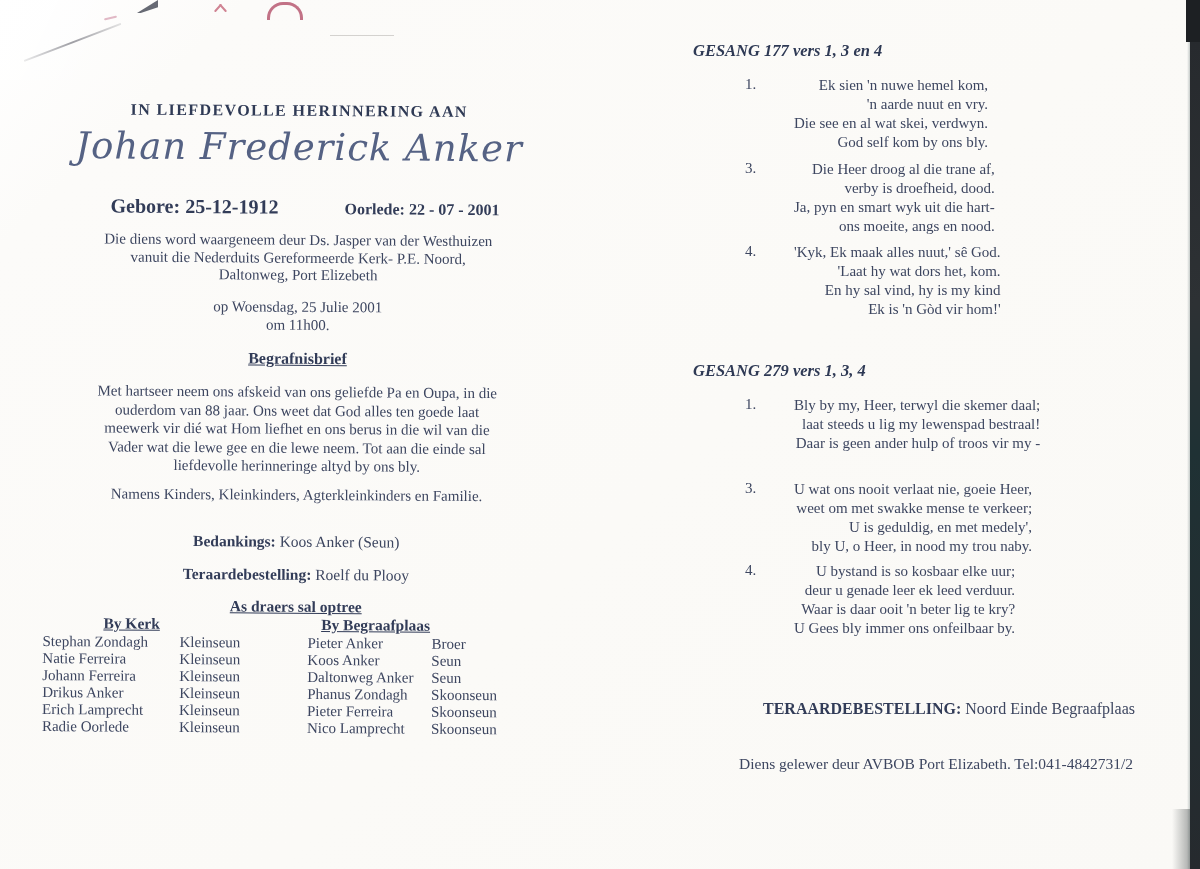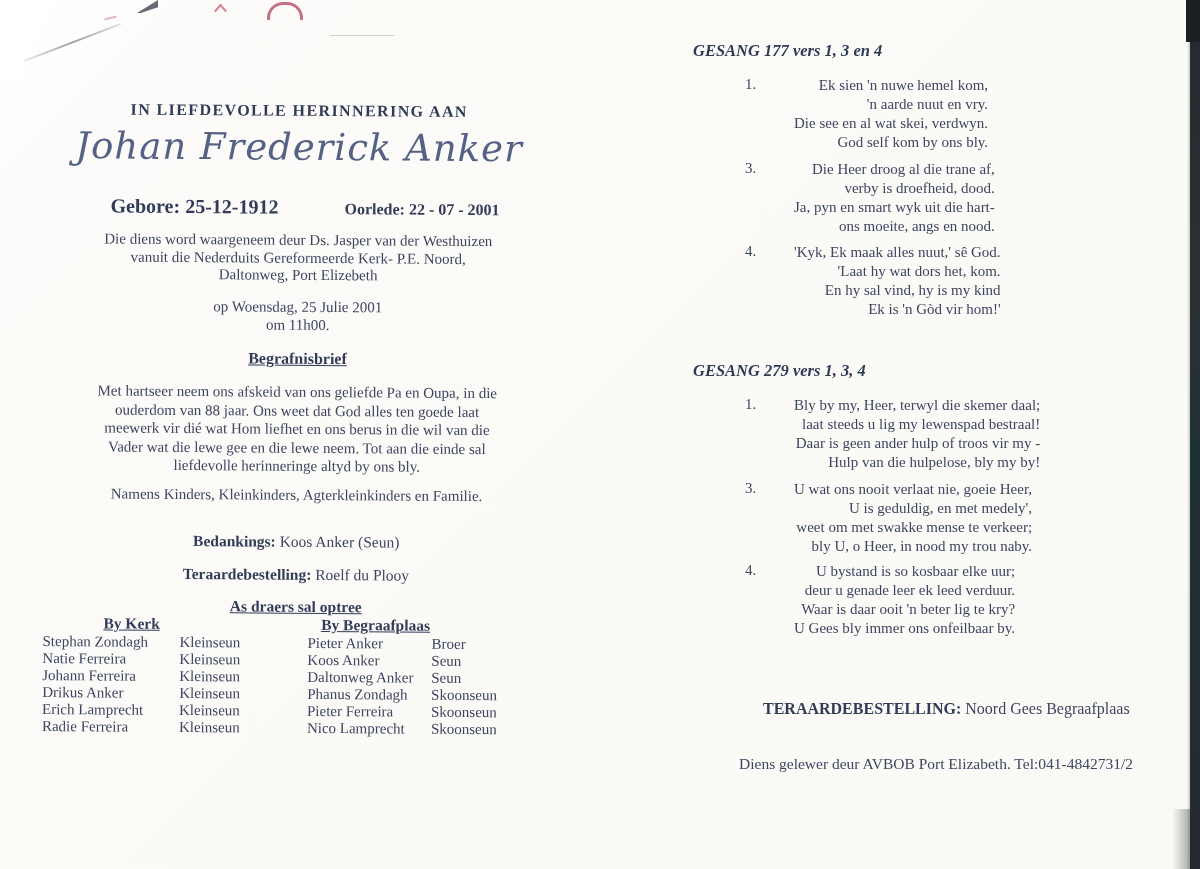--- a/index.html
+++ b/index.html
@@ -198,21 +198,21 @@
       <span class="c-n2">Phanus Zondagh</span>
       <span class="c-r2">Skoonseun</span>
     </div>
     <div class="bearer-row" style="top:701px">
       <span class="c-n1">Erich Lamprecht</span>
       <span class="c-r1">Kleinseun</span>
       <span class="c-n2">Pieter Ferreira</span>
       <span class="c-r2">Skoonseun</span>
     </div>
     <div class="bearer-row" style="top:718px">
-      <span class="c-n1">Radie Ferreira</span>
+      <span class="c-n1">Radie Oorlede</span>
       <span class="c-r1">Kleinseun</span>
       <span class="c-n2">Nico Lamprecht</span>
       <span class="c-r2">Skoonseun</span>
     </div>
   </div>
 
   <div class="page page-right">
 
     <div class="hymn-title" style="top:41px">GESANG 177 vers 1, 3 en 4</div>
 
@@ -247,44 +247,43 @@
     </div>
 
     <div class="hymn-title" style="top:361px">GESANG 279 vers 1, 3, 4</div>
 
     <div class="verse" style="top:396px">
       <span class="vnum">1.</span>
       <div class="vlines">
         <div>Bly by my, Heer, terwyl die skemer daal;</div>
         <div>laat steeds u lig my lewenspad bestraal!</div>
         <div>Daar is geen ander hulp of troos vir my -</div>
-        <div>Hulp van die hulpelose, bly my by!</div>
       </div>
     </div>
 
     <div class="verse" style="top:480px">
       <span class="vnum">3.</span>
       <div class="vlines">
         <div>U wat ons nooit verlaat nie, goeie Heer,</div>
+        <div>weet om met swakke mense te verkeer;</div>
         <div>U is geduldig, en met medely',</div>
-        <div>weet om met swakke mense te verkeer;</div>
         <div>bly U, o Heer, in nood my trou naby.</div>
       </div>
     </div>
 
     <div class="verse" style="top:562px">
       <span class="vnum">4.</span>
       <div class="vlines">
         <div>U bystand is so kosbaar elke uur;</div>
         <div>deur u genade leer ek leed verduur.</div>
         <div>Waar is daar ooit 'n beter lig te kry?</div>
         <div>U Gees bly immer ons onfeilbaar by.</div>
       </div>
     </div>
 
     <div class="burial-line">
-      <span class="b">TERAARDEBESTELLING:</span><span>  Noord Gees Begraafplaas</span>
+      <span class="b">TERAARDEBESTELLING:</span><span>  Noord Einde Begraafplaas</span>
     </div>
 
     <div class="provider-line">Diens gelewer deur AVBOB Port Elizabeth.  Tel:041-4842731/2</div>
   </div>
 
 </div>
 
 </body></html>

